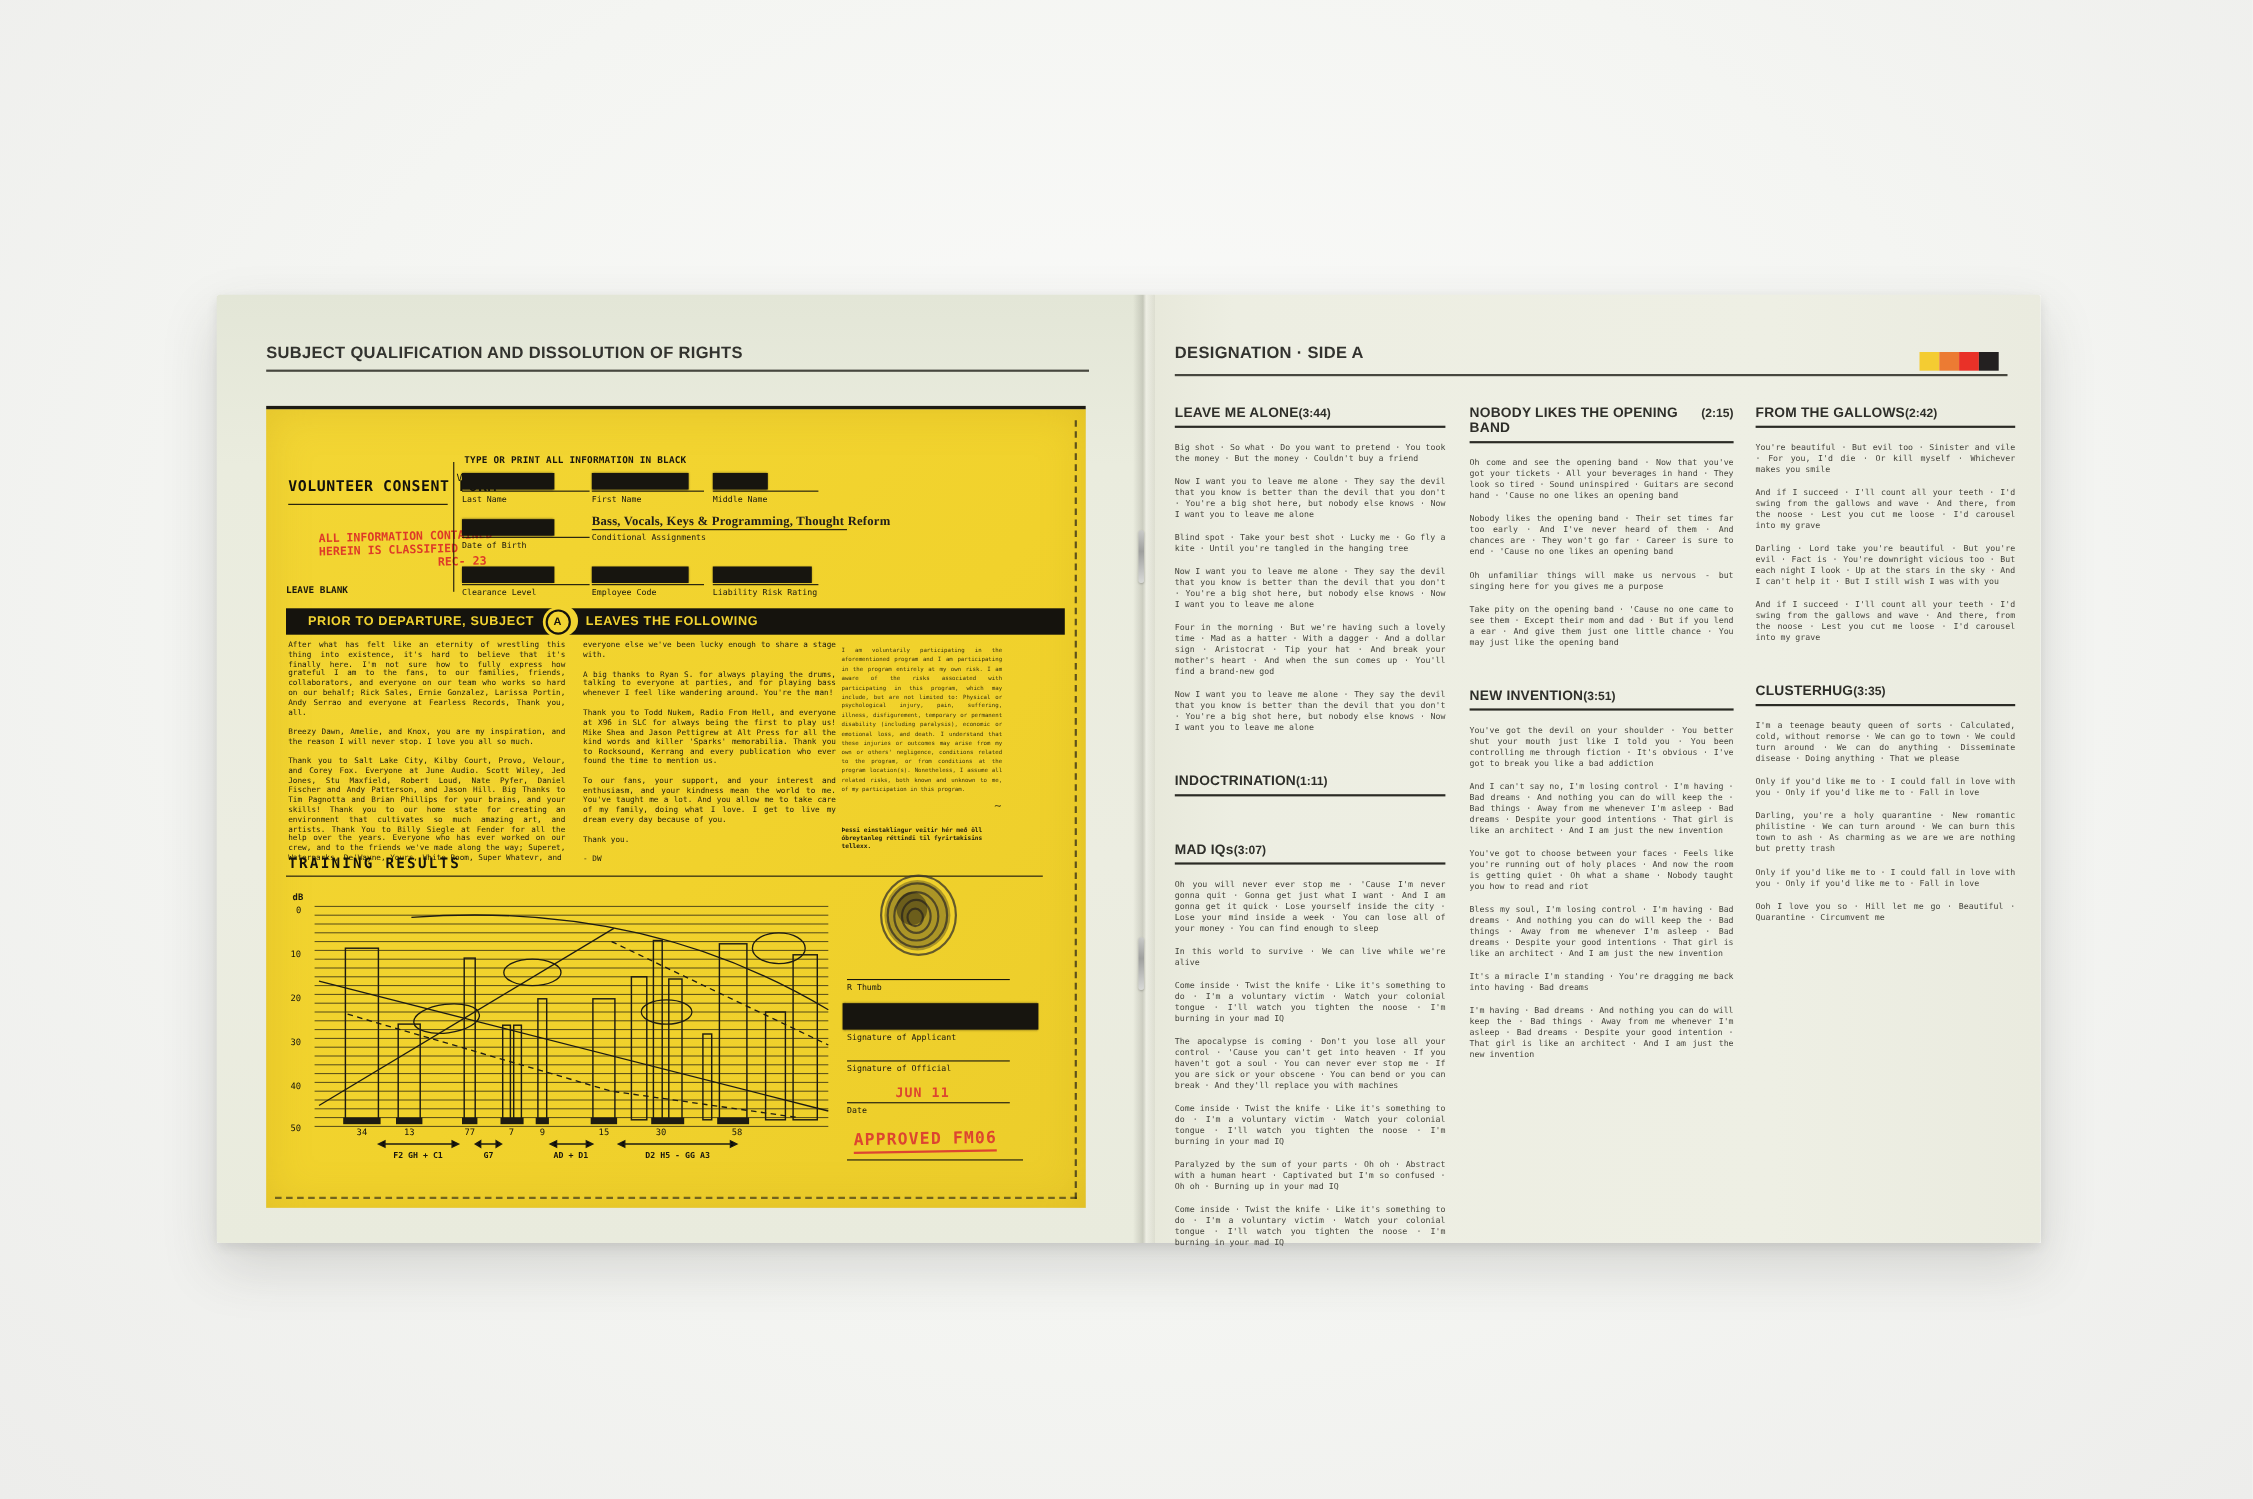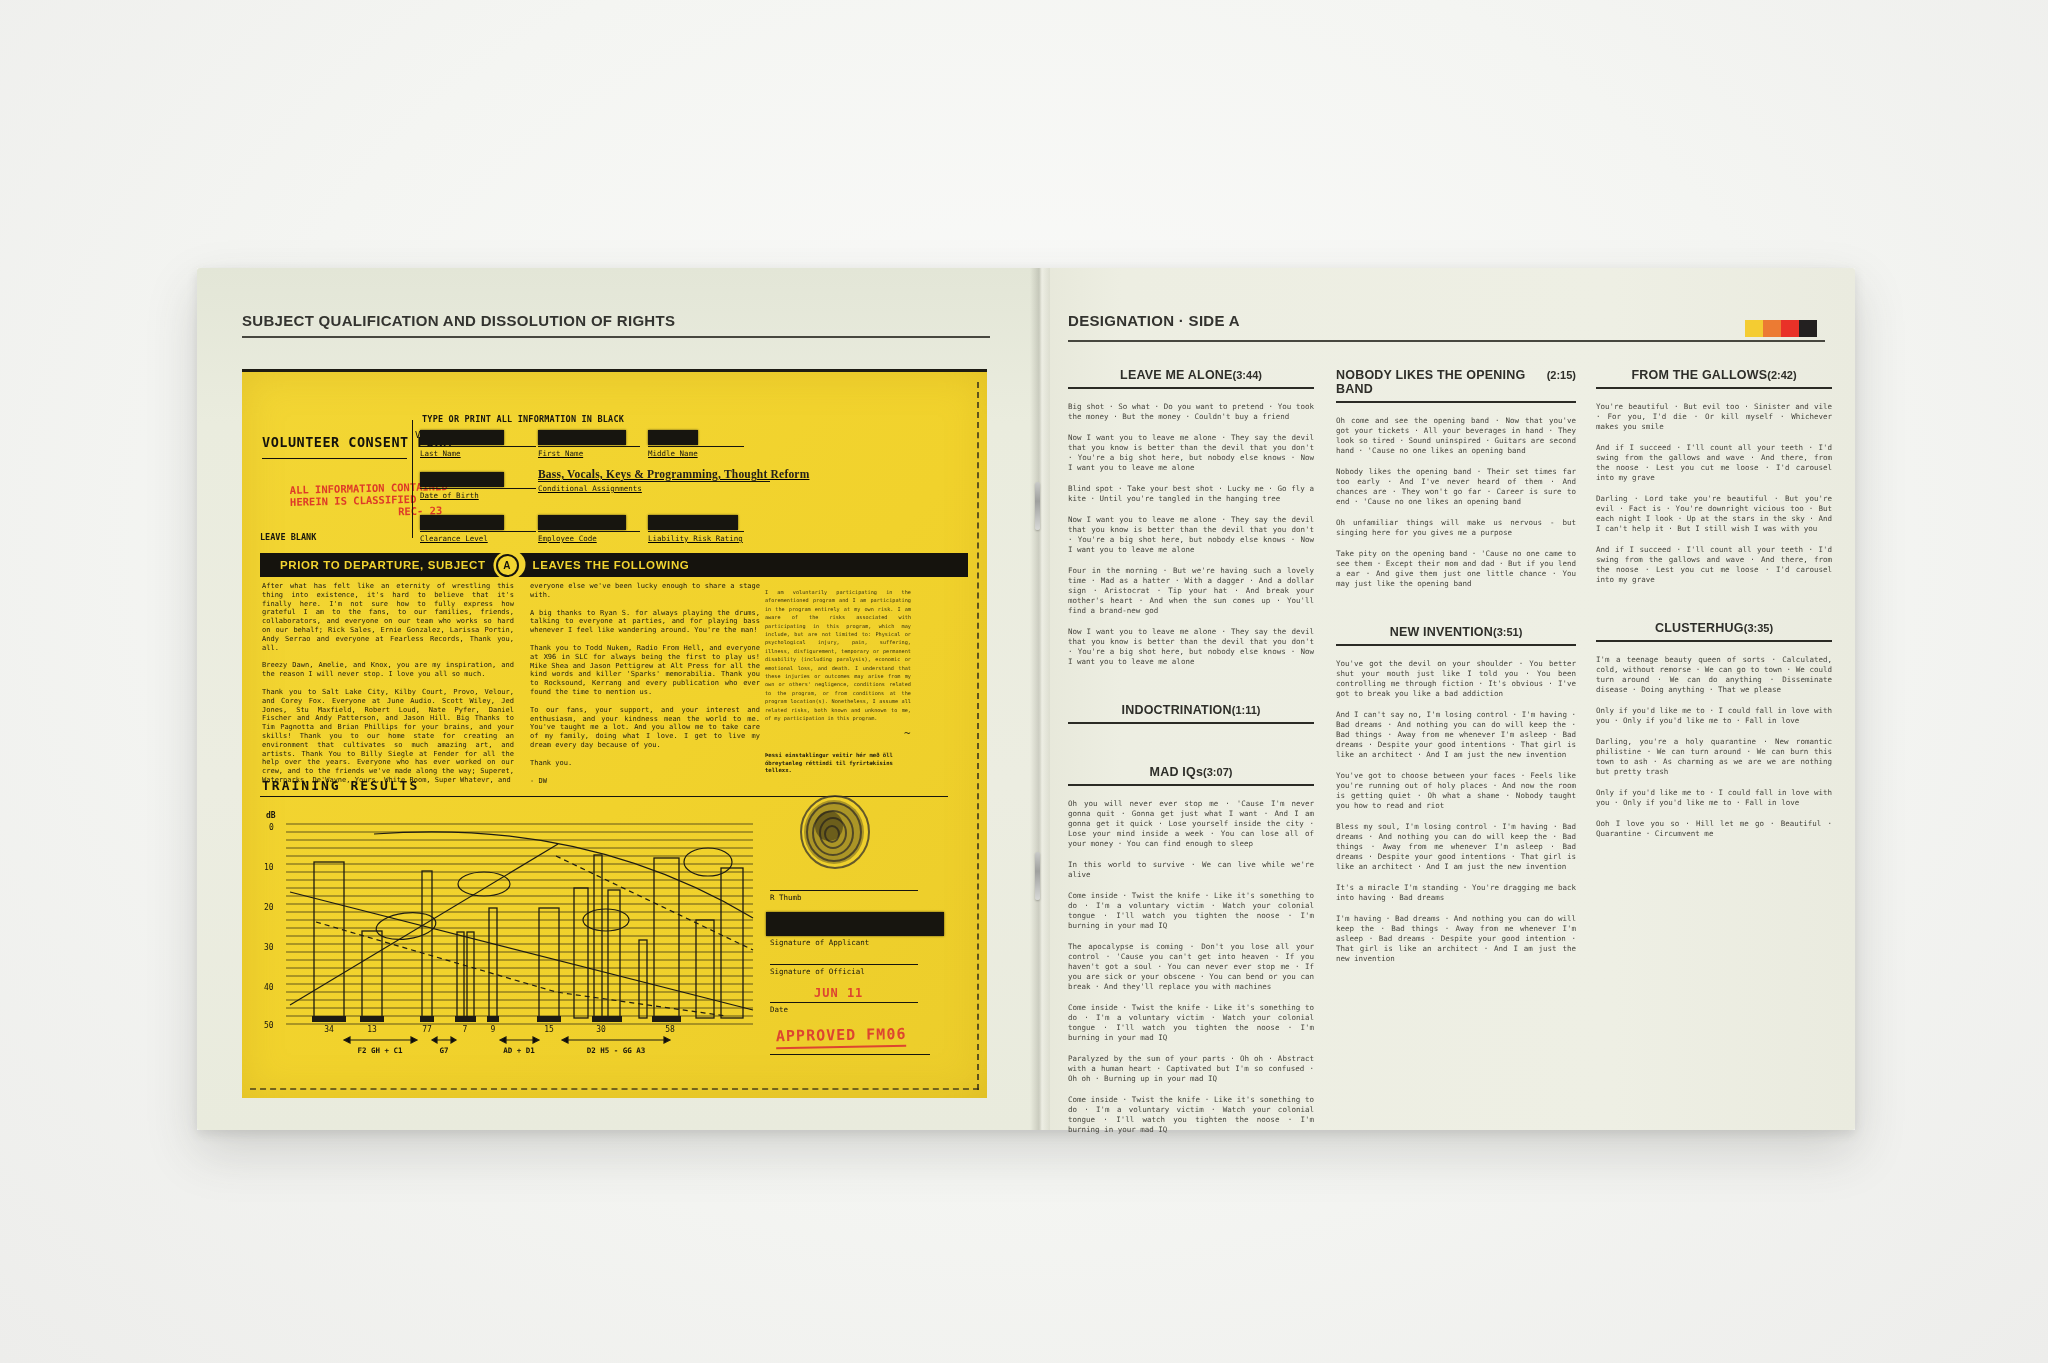--- a/index.html
+++ b/index.html
@@ -31,21 +31,21 @@
     font-weight:bold;font-size:13.5px;color:#14120c;letter-spacing:.5px;}
   .f-title-rule{position:absolute;left:20px;top:86px;width:145px;border-top:1.5px solid #14120c;}
   .f-stamp{position:absolute;left:48px;top:110px;font-family:"DejaVu Sans Mono",monospace;
     font-weight:bold;font-size:10.5px;line-height:12px;color:#de3a28;transform:rotate(-1.4deg);}
   .f-stamp .l3{text-align:right;padding-right:6px;}
   .f-leaveblank{position:absolute;left:18px;top:160px;font-family:"DejaVu Sans Mono",monospace;
     font-size:8.5px;font-weight:bold;color:#17150e;}
   .f-divider{position:absolute;left:170px;top:48px;height:118px;border-left:1.5px solid #17150e;}
   .f-instr{position:absolute;left:180px;top:42px;font-family:"DejaVu Sans Mono",monospace;
     font-size:8.5px;font-weight:bold;color:#17150e;letter-spacing:.2px;}
-  .fld{position:absolute;text-decoration:underline;}
+  .fld{position:absolute;}
   .redact{background:#17150f;box-shadow:0 0 2px rgba(20,18,10,.7);}
   .fld-line{border-bottom:1.5px solid #17150e;}
   .fld-label{font-family:"DejaVu Sans Mono",monospace;font-size:7.5px;color:#17150e;margin-top:2px;}
   .hand{font-family:"Liberation Serif",serif;font-weight:bold;font-size:11.5px;color:#23201a;
     white-space:nowrap;letter-spacing:.2px;}
   .stray{position:absolute;left:173px;top:58px;font-family:"DejaVu Sans Mono",monospace;font-size:9px;color:#17150e;}
   .dep-bar{position:absolute;left:18px;top:181px;width:688px;height:24px;background:#15130d;
     color:#f2d431;display:flex;align-items:center;padding-left:20px;
     font-size:11.5px;font-weight:bold;letter-spacing:.6px;}
   .dep-badge{display:inline-block;width:19px;height:19px;border-radius:50%;background:#f2d431;
@@ -74,21 +74,21 @@
   .rp-header{position:absolute;left:28px;top:44px;color:#33332f;font-size:15px;font-weight:bold;letter-spacing:.3px;}
   .rp-rule{position:absolute;left:28px;top:72px;width:757px;border-top:2px solid #47473f;}
   .swatches{position:absolute;left:705px;top:52px;display:flex;}
   .swatch{width:18px;height:17px;}
   .col{position:absolute;top:100px;}
   .col-1{left:28px;width:246px;}
   .col-2{left:296px;width:240px;}
   .col-3{left:556px;width:236px;}
   .track{margin-bottom:36px;}
   .track.instrumental{margin-bottom:41px;}
-  .t-head{display:flex;justify-content:center;align-items:baseline;
+  .t-head{display:flex;justify-content:flex-start;align-items:baseline;
     border-bottom:2.5px solid #2b2b25;padding-bottom:5px;margin-bottom:13px;}
   .t-title{font-size:12.5px;font-weight:bold;color:#2e2e29;letter-spacing:.2px;}
   .t-time{font-size:11px;font-weight:bold;color:#2e2e29;}
   .stanza{font-family:"DejaVu Sans Mono",monospace;font-size:7.5px;line-height:10px;
     color:#45443c;text-align:justify;margin:0 0 11px 0;}
   svg text{font-family:"DejaVu Sans Mono",monospace;fill:#17150e;}
 </style>
 </head>
 <body>
 

